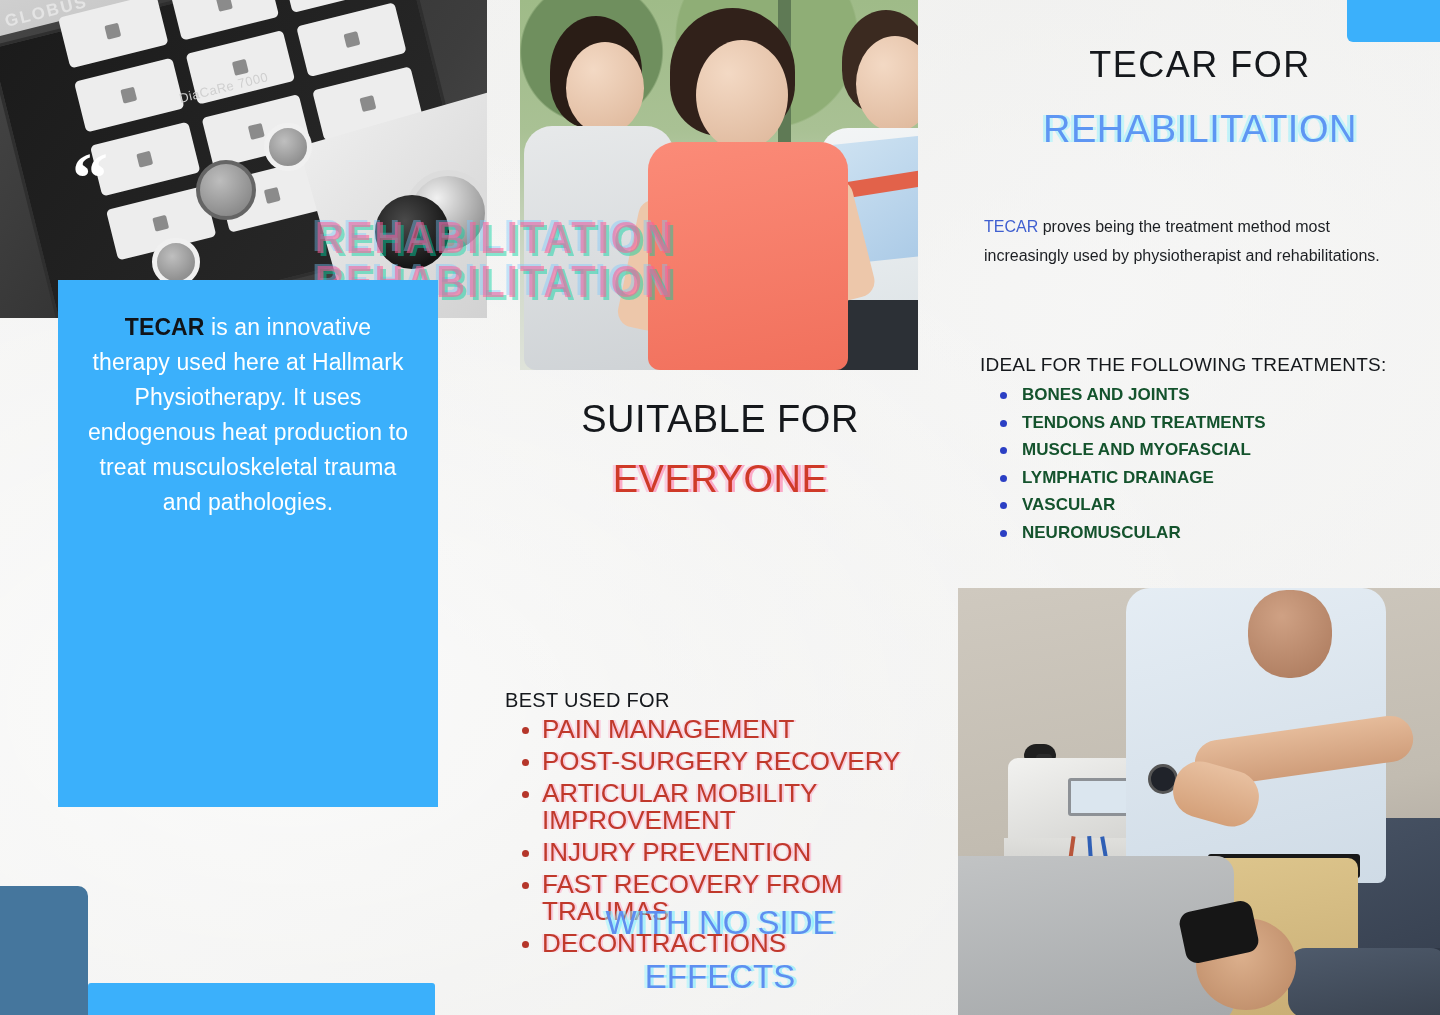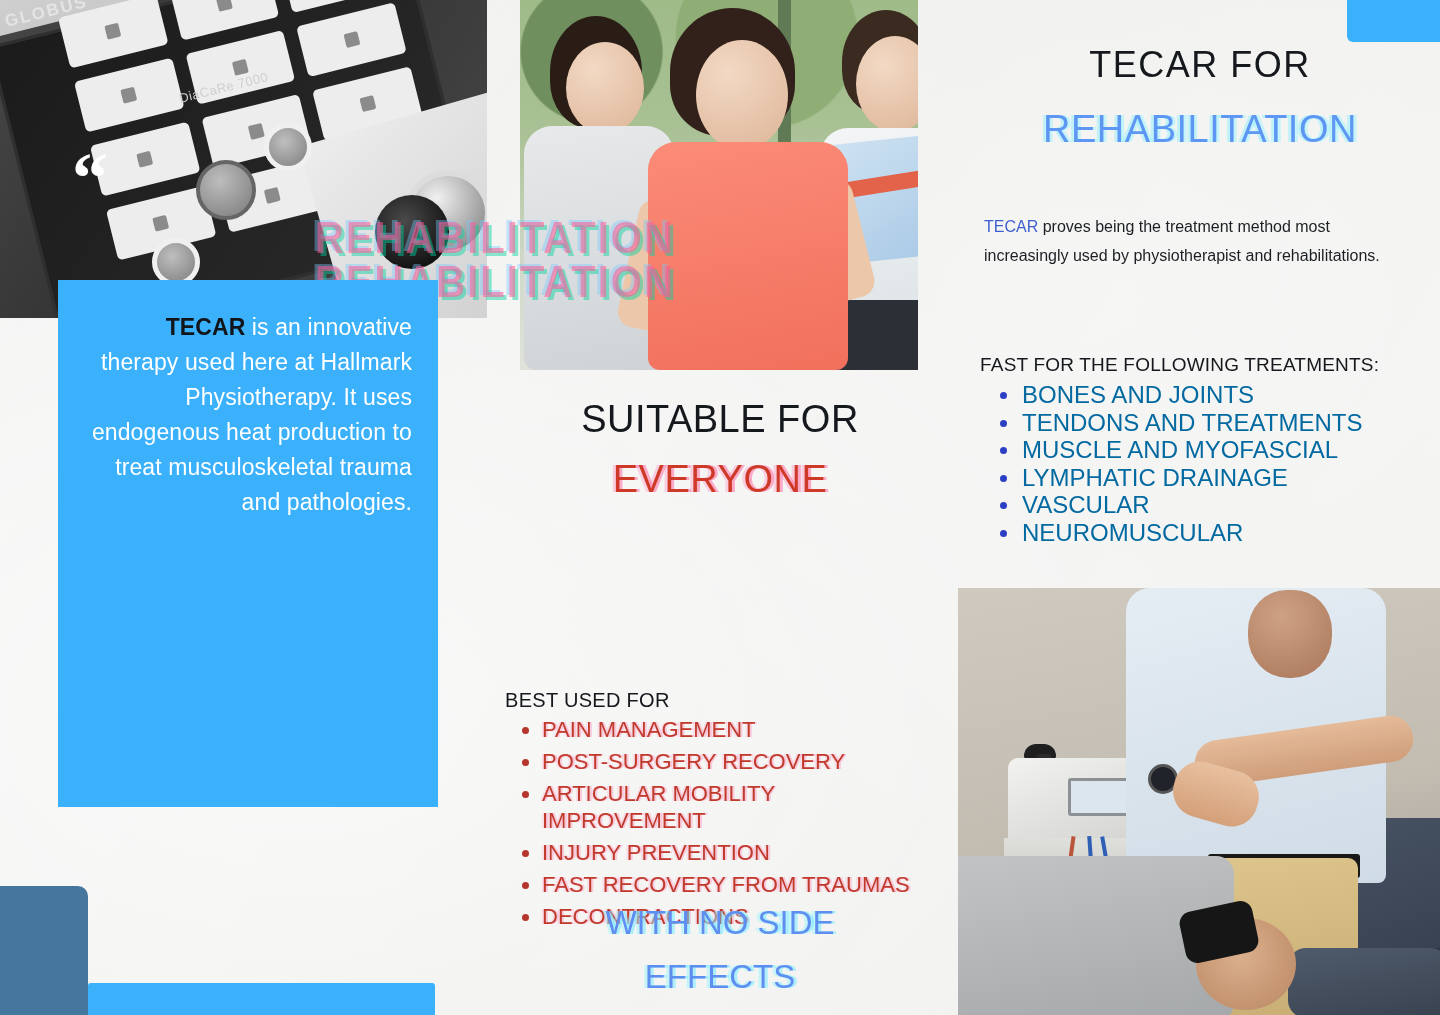--- a/index.html
+++ b/index.html
@@ -155,21 +155,21 @@
     transform: scaleY(1.1);
     z-index: 5;
     pointer-events:none;
   }
   .glitch-ghost span{ display:block; }
 
   .blue-panel {
     left: 58px; top: 280px; width: 380px; height: 527px;
     background: #3bb0fb;
     padding: 30px 26px 22px;
-    text-align: right;
+    text-align: center;
     z-index: 7;
   }
   .blue-panel p {
     color: #ffffff;
     font-size: 23px;
     line-height: 35px;
     letter-spacing: .1px;
   }
   .blue-panel p.first { margin-bottom: 34px; }
   .blue-panel .kw {
@@ -251,21 +251,21 @@
     font-size: 20px; letter-spacing: .3px; color: #15181c;
   }
   .best-list {
     left: 512px; top: 716px; width: 420px;
     list-style: none;
   }
   .best-list li {
     position: relative;
     padding-left: 30px;
     margin-bottom: 5px;
-    font-size: 22px; line-height: 27px;
+    font-size: 26px; line-height: 27px;
     color: #c0392b;
     text-shadow: 2px 0 0 rgba(255,150,190,.45), -2px 0 0 rgba(255,180,210,.35);
   }
   .best-list li::before {
     content: "";
     position: absolute; left: 10px; top: 11px;
     width: 7px; height: 7px; border-radius: 50%;
     background: #b5362a;
   }
 
@@ -300,22 +300,23 @@
     left: 980px; top: 354px;
     font-size: 19px; letter-spacing: .2px; color: #15181c;
   }
   .ideal-list {
     left: 988px; top: 381px; width: 420px;
     list-style: none;
   }
   .ideal-list li {
     position: relative;
     padding-left: 34px;
-    font-size: 24px; line-height: 27.5px;
-    color: #0369a1;
+    font-size: 17px; line-height: 27.5px;
+    color: #14532d;
+    font-weight: bold;
   }
   .ideal-list li::before {
     content: "";
     position: absolute; left: 12px; top: 11px;
     width: 7px; height: 7px; border-radius: 50%;
     background: #2b3fc4;
   }
 
   .therapy-photo {
     left: 958px; top: 588px; width: 482px; height: 427px;
@@ -452,21 +453,21 @@
   </ul>
 
   <div class="layer no-side-1">WITH NO SIDE</div>
   <div class="layer no-side-2">EFFECTS</div>
 
   <div class="layer right-heading-1">TECAR  FOR</div>
   <div class="layer right-heading-2">REHABILITATION</div>
 
   <div class="layer right-para"><span class="kw-blue">TECAR</span><span> proves being the treatment method most increasingly used by physiotherapist and rehabilitations.</span></div>
 
-  <div class="layer ideal-title">FAST FOR THE FOLLOWING TREATMENTS:</div>
+  <div class="layer ideal-title">IDEAL FOR THE FOLLOWING TREATMENTS:</div>
   <ul class="layer ideal-list">
     <li>BONES AND JOINTS</li>
     <li>TENDONS AND TREATMENTS</li>
     <li>MUSCLE AND MYOFASCIAL</li>
     <li>LYMPHATIC DRAINAGE</li>
     <li>VASCULAR</li>
     <li>NEUROMUSCULAR</li>
   </ul>
 
   <div class="layer therapy-photo">

